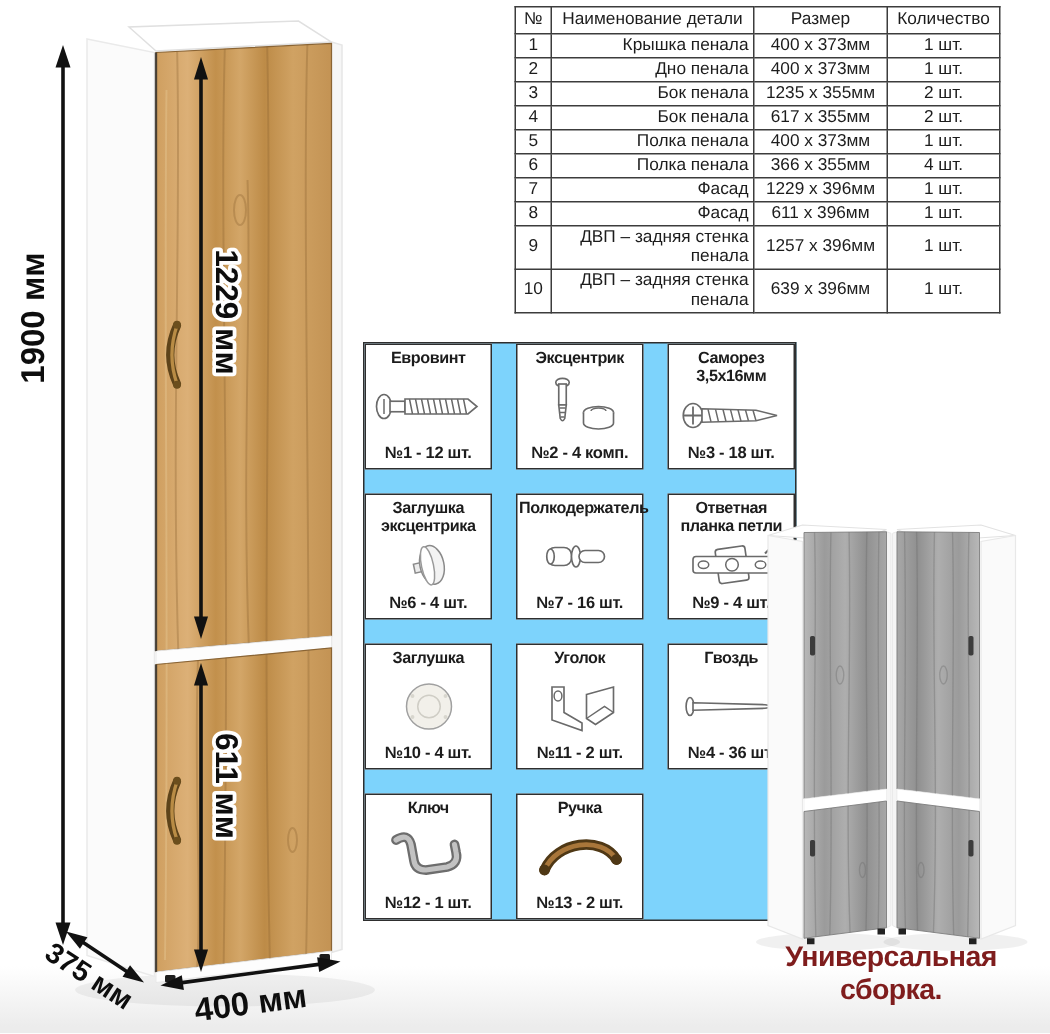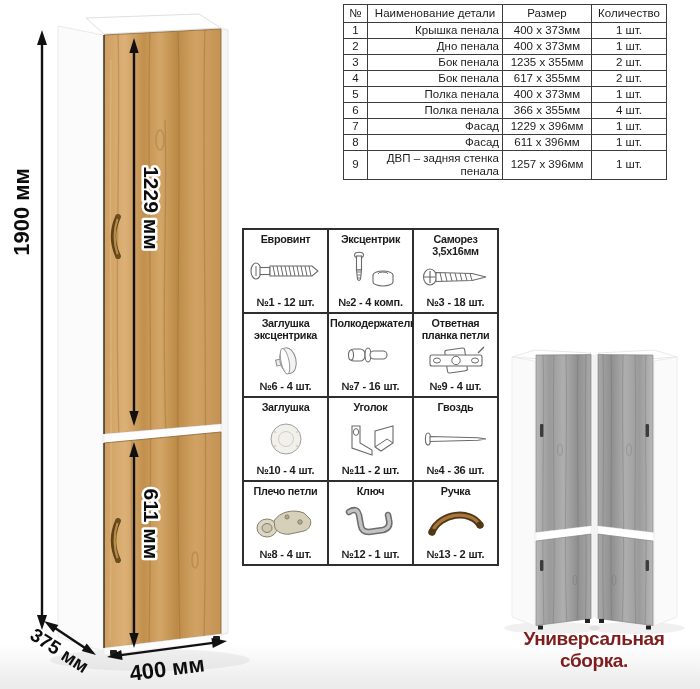--- a/index.html
+++ b/index.html
@@ -15,21 +15,21 @@
   #parts-table th,#parts-table td{border:1.5px solid #3c3c3c;padding:1px 3px;text-align:center;}
   #parts-table th{font-weight:normal;height:15px;}
   #parts-table td{height:13px;}
   #parts-table td.name{text-align:right;width:128px;margin-left:28px;}
   #parts-table td.num{width:17px;}
   #parts-table td.size{width:82px;white-space:nowrap;}
   #parts-table td.qty{width:68px;white-space:nowrap;}
   
   #hardware-grid{position:absolute;left:242px;top:228px;display:grid;
                  grid-template-columns:repeat(3,85px);grid-auto-rows:84px;
-                 border:1px solid #2e2e2e;background:#7dd3fc;width:auto;}
+                 border:1px solid #2e2e2e;background:#7dd3fc;width:auto;gap:16px;}
   .hw-cell{border:1px solid #2e2e2e;background:#fff;display:flex;flex-direction:column;
            align-items:center;justify-content:space-between;padding:3px 1px 4px 1px;box-sizing:border-box;}
   .hw-title{font-weight:bold;font-size:10.8px;line-height:1.12;text-align:center;letter-spacing:-0.3px;width:100%;}
   .hw-icon{flex:1;display:flex;align-items:center;justify-content:center;overflow:hidden;}
   .hw-count{font-weight:bold;font-size:11px;letter-spacing:-0.2px;white-space:nowrap;}
   
   #universal-svg{position:absolute;left:490px;top:340px;}
   #universal-label{position:absolute;left:490px;top:628px;width:208px;text-align:center;
                    font-weight:bold;font-size:19px;letter-spacing:-0.4px;color:#7f1d1d;}
   .dim-text{font-weight:bold;fill:#0d0d0d;}
@@ -186,20 +186,26 @@
           <td class="name">Фасад</td>
           <td class="size">611 x 396мм</td>
           <td class="qty">1 шт.</td>
         </tr>
         <tr>
           <td class="num">9</td>
           <td class="name">ДВП – задняя стенка пенала</td>
           <td class="size">1257 x 396мм</td>
           <td class="qty">1 шт.</td>
         </tr>
+        <tr>
+          <td class="num">10</td>
+          <td class="name">ДВП – задняя стенка пенала</td>
+          <td class="size">639 x 396мм</td>
+          <td class="qty">1 шт.</td>
+        </tr>
       </tbody>
   </table>
 
   <div id="hardware-grid">
       <div class="hw-cell">
         <div class="hw-title">Евровинт</div>
         <div class="hw-icon">
           <svg width="76" height="34" viewBox="0 0 76 34">
             <ellipse cx="8" cy="17" rx="5" ry="8" fill="#fff" stroke="#6a6a6a" stroke-width="1.1"></ellipse>
             <line x1="8" y1="12" x2="8" y2="22" stroke="#6a6a6a"></line>
@@ -304,33 +310,20 @@
       </div>
       <div class="hw-cell">
         <div class="hw-title">Гвоздь</div>
         <div class="hw-icon">
           <svg width="72" height="24" viewBox="0 0 72 24">
             <ellipse cx="8" cy="12" rx="2.6" ry="6" fill="#fff" stroke="#6a6a6a" stroke-width="1.1"></ellipse>
             <path d="M10,9.5 L58,10.8 L66,12 L58,13.2 L10,14.5 Z" fill="#fff" stroke="#6a6a6a" stroke-width="1.1"></path>
           </svg>
         </div>
         <div class="hw-count">№4 - 36 шт.</div>
-      </div>
-      <div class="hw-cell">
-        <div class="hw-title">Плечо петли</div>
-        <div class="hw-icon">
-          <svg width="72" height="40" viewBox="0 0 72 40">
-            <ellipse cx="17" cy="25" rx="10" ry="9" fill="#ddd6c2" stroke="#857e68"></ellipse>
-            <ellipse cx="17" cy="25" rx="5" ry="4.5" fill="#cfc7b0" stroke="#857e68"></ellipse>
-            <path d="M24,18 C30,8 44,6 54,10 L60,16 C62,20 60,26 54,28 L40,31 C33,32 27,29 25,25 Z" fill="#d6cfba" stroke="#857e68"></path>
-            <circle cx="50" cy="19" r="2.2" fill="#b2ab94" stroke="#857e68"></circle>
-            <circle cx="37" cy="14" r="2" fill="#b2ab94" stroke="#857e68"></circle>
-          </svg>
-        </div>
-        <div class="hw-count">№8 - 4 шт.</div>
       </div>
       <div class="hw-cell">
         <div class="hw-title">Ключ</div>
         <div class="hw-icon">
           <svg width="72" height="40" viewBox="0 0 72 40">
             <path d="M14,9 q8,-5 10,3 l2,11 q1,6 8,6 l14,-2 q8,-2 6,-10 l-1,-5" fill="none" stroke="#6d6d6d" stroke-width="6.5" stroke-linecap="round"></path>
             <path d="M14,9 q8,-5 10,3 l2,11 q1,6 8,6 l14,-2 q8,-2 6,-10 l-1,-5" fill="none" stroke="#c2c2c2" stroke-width="3.4" stroke-linecap="round"></path>
           </svg>
         </div>
         <div class="hw-count">№12 - 1 шт.</div>

